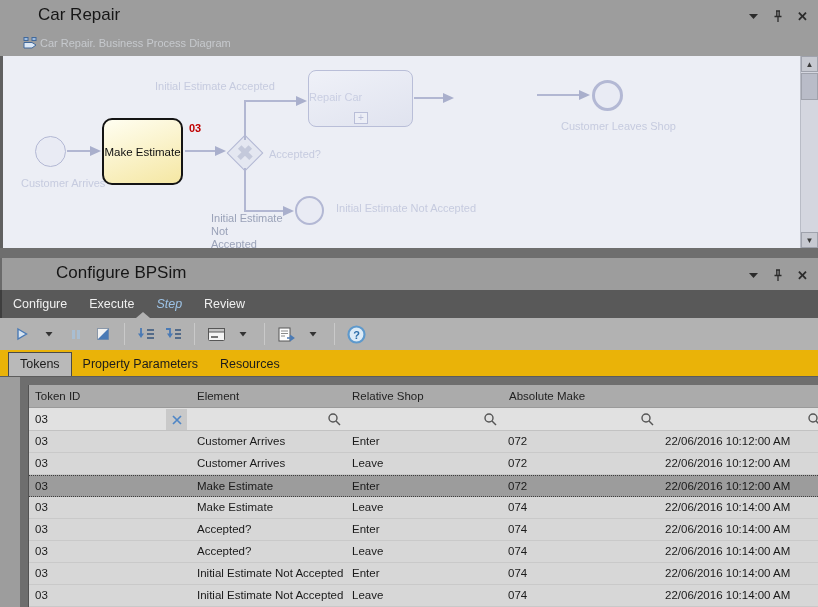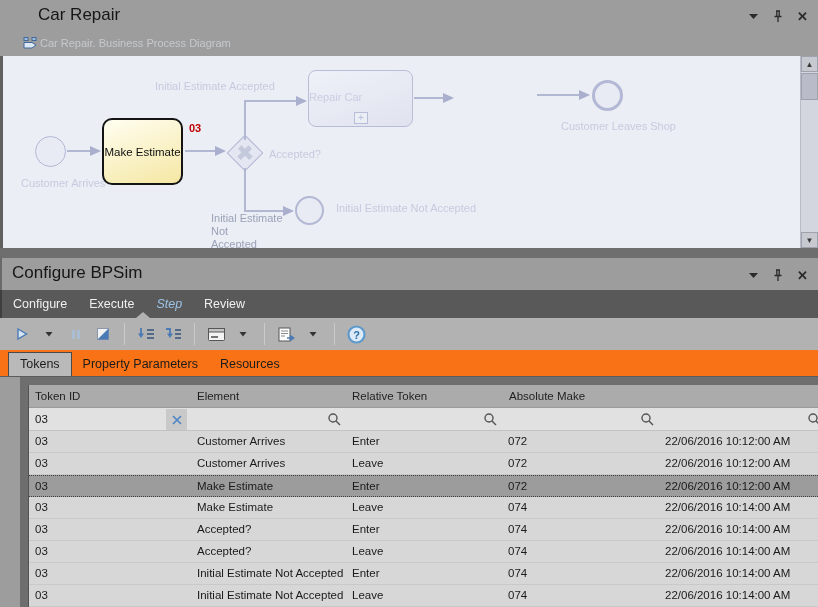--- a/index.html
+++ b/index.html
@@ -49,37 +49,37 @@
   .vscroll { position:absolute; right:0; top:0; width:18px; height:192px; background:#d4d6df; border-left:1px solid #b9bcc6; }
   .vscroll .btn { position:absolute; left:0; width:17px; height:16px; background:#c7c9d1; border:1px solid #9fa2ac;
                   display:flex; align-items:center; justify-content:center; font-size:8px; color:#3a3a3a; }
   .vscroll .thumb { position:absolute; left:0; top:17px; width:17px; height:27px; background:#b9bcc8; border:1px solid #9fa2ac; }
 
   
   .splitter { position:absolute; left:0; top:248px; width:818px; height:10px; background:#6e6e6e; }
 
   
   #titlebar2 { top:258px; height:32px; border-left:2px solid #6a6a6a; }
-  #titlebar2 .title { top:5px; }
+  #titlebar2 .title { top:5px;margin-left:44px; }
   #titlebar2 .panel-ctrls { top:10px; }
 
   .ribbon { position:absolute; left:0; top:290px; width:818px; height:28px; background:#595959;
             display:flex; align-items:center; gap:22px; padding-left:11px; border-left:2px solid #3e3e3e; }
   .ribbon .rtab { font-size:12.5px; color:#f0f0f0; cursor:default; }
   .ribbon .rtab.active { color:#9dc3e6;font-style:italic; }
   .ribbon-notch { position:absolute; left:136px; top:312px; width:0; height:0;
                   border-left:7px solid transparent; border-right:7px solid transparent;
                   border-bottom:6px solid #b2b2b2; }
 
   .toolbar { position:absolute; left:0; top:318px; width:818px; height:32px; background:#b2b2b2;
              display:flex; align-items:center; gap:7px; padding-left:12px; }
   .tbtn { height:24px; min-width:20px; display:flex; align-items:center; justify-content:center; gap:3px; }
   .tsep { width:1px; height:22px; background:#8f8f8f; border-right:1px solid #c9c9c9; margin:0 4px; }
 
-  .tabstrip { position:absolute; left:0; top:350px; width:818px; height:27px; background:#f97316;
+  .tabstrip { position:absolute; left:0; top:350px; width:818px; height:27px; background:#eab308;
               display:flex; align-items:flex-end; padding-left:8px; border-bottom:1px solid #5c5c5c; }
   .gtab { font-size:12.5px; color:#1c1c1c; padding:4px 11px 5px 11px; cursor:default; }
   .gtab.active { background:#b9b9b9; border:1px solid #4a4a4a; border-bottom:none; }
 
   
   .grid-area { position:absolute; left:0; top:377px; width:818px; height:230px; background:#6e6e6e;margin-left:20px; }
   .grid-edge-light { position:absolute; right:3px; top:0; width:2px; height:230px; background:#c4c4c4; }
   .grid { position:absolute; left:8px; top:8px; width:798px; height:222px; background:#d7d7d7; overflow:hidden;
           border-left:1px solid #525252; }
   .grow { display:flex; width:100%; }
@@ -292,21 +292,21 @@
     <span class="gtab">Resources</span>
   </div>
 
   <div class="grid-area">
     <div class="grid-edge-light"></div>
     <div class="grid">
 
       <div class="grow ghead">
         <div class="cell c0">Token ID</div>
         <div class="cell c1">Element</div>
-        <div class="cell c3">Relative Token</div>
+        <div class="cell c3">Relative Shop</div>
         <div class="cell c4">Absolute Make</div>
       </div>
 
       <div class="grow gfilter">
         <div class="cell c0">
           <span>03</span>
           <span class="filter-clear">
             <svg width="12" height="12">
                 <path d="M2 2 L10 10 M10 2 L2 10" stroke="#4f86c6" stroke-width="1.7"></path>
               </svg>

